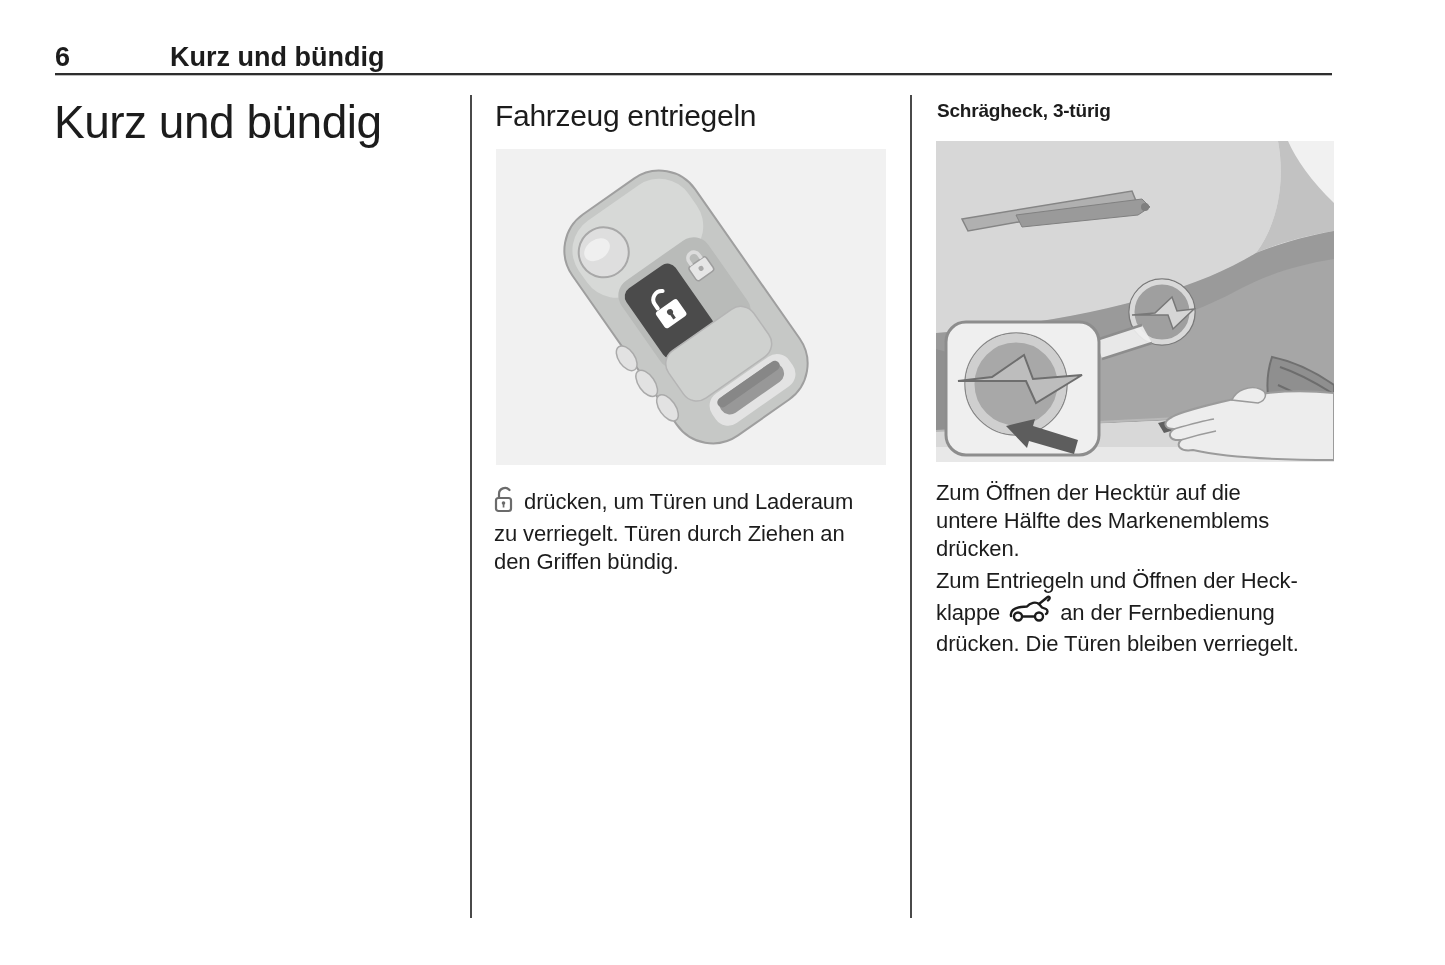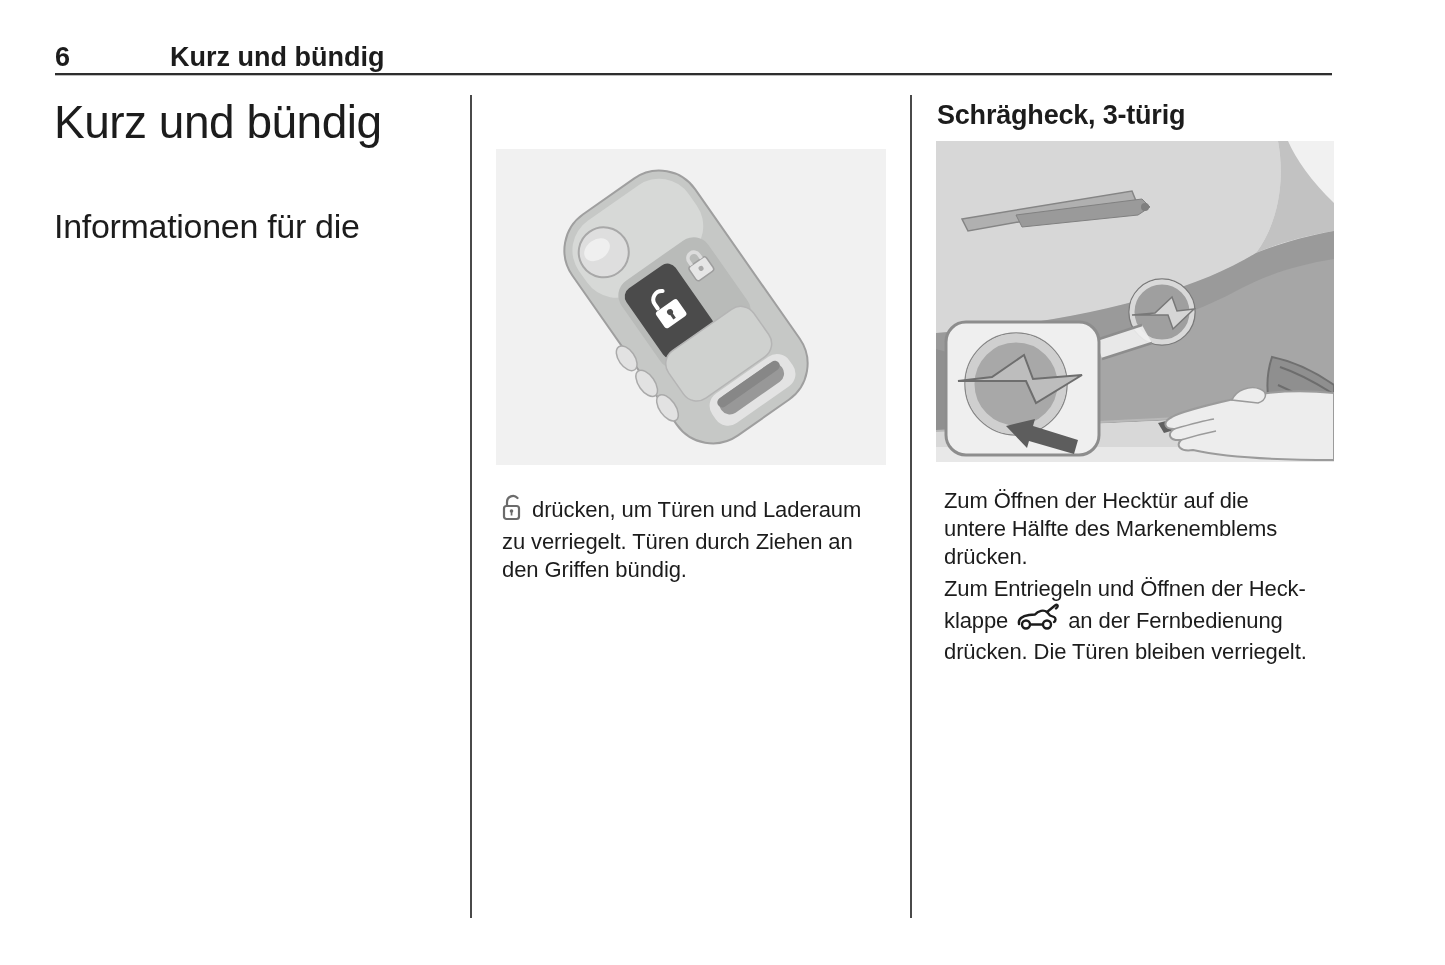--- a/index.html
+++ b/index.html
@@ -24,45 +24,46 @@
   .chapter-heading{left:54px;top:96px;font-size:46px;line-height:52px;letter-spacing:-0.5px;}
   .section-heading{left:54px;top:206px;font-size:34px;line-height:40px;letter-spacing:-0.3px;}
   
   .mid-heading{left:495px;top:99px;font-size:30px;letter-spacing:-0.3px;}
   .figure{background:#f1f1f1;}
   .fig-key{left:496px;top:149px;width:390px;height:316px;}
   .fig-car{left:936px;top:141px;width:398px;height:321px;}
   .body-text{font-size:22px;line-height:28px;letter-spacing:-0.1px;}
   .mid-paragraph{left:494px;top:486px;}
   
-  .right-heading{left:937px;top:100px;font-size:27px;font-weight:bold;letter-spacing:-0.2px;}
+  .right-heading{left:937px;top:100px;font-size:19px;font-weight:bold;letter-spacing:-0.2px;}
   .right-p1{left:936px;top:479px;}
   .right-p2{left:936px;top:567px;}
-  p{margin:8px;}
+  p{margin:0;}
   .inline-icon{display:inline-block;vertical-align:-4px;}
   .inline-icon.unlock{margin-right:7px;}
   .inline-icon.tailgate{margin:0 8px;vertical-align:-3px;}
 </style>
 </head>
 <body>
 
 <div class="page">
 
   <div class="abs page-number">6</div>
   <div class="abs running-header">Kurz und bündig</div>
   <div class="abs header-rule"></div>
 
   <div class="abs col-sep sep-1"></div>
   <div class="abs col-sep sep-2"></div>
 
   <div class="abs chapter-heading">Kurz und bündig</div>
   <div class="abs section-heading">
-    <span>Informationen für die</span><br>
+    <br>
   </div>
 
+  <div class="abs mid-heading">Fahrzeug entriegeln</div>
 
   <div class="abs figure fig-key">
     <svg width="390" height="316" viewBox="0 0 390 316">
       <g transform="translate(190,158) rotate(-35)">
 
         <rect x="-75" y="-135" width="150" height="270" rx="44" fill="#c6c8c6" stroke="#9f9f9f" stroke-width="2"></rect>
         <rect x="-67" y="-127" width="134" height="86" rx="36" fill="#d7d9d7"></rect>
 
         <circle cx="-36" cy="-92" r="25" fill="#dedede" stroke="#a8a8a8" stroke-width="2"></circle>
         <ellipse cx="-40" cy="-98" rx="14" ry="10" fill="#efefef"></ellipse>

